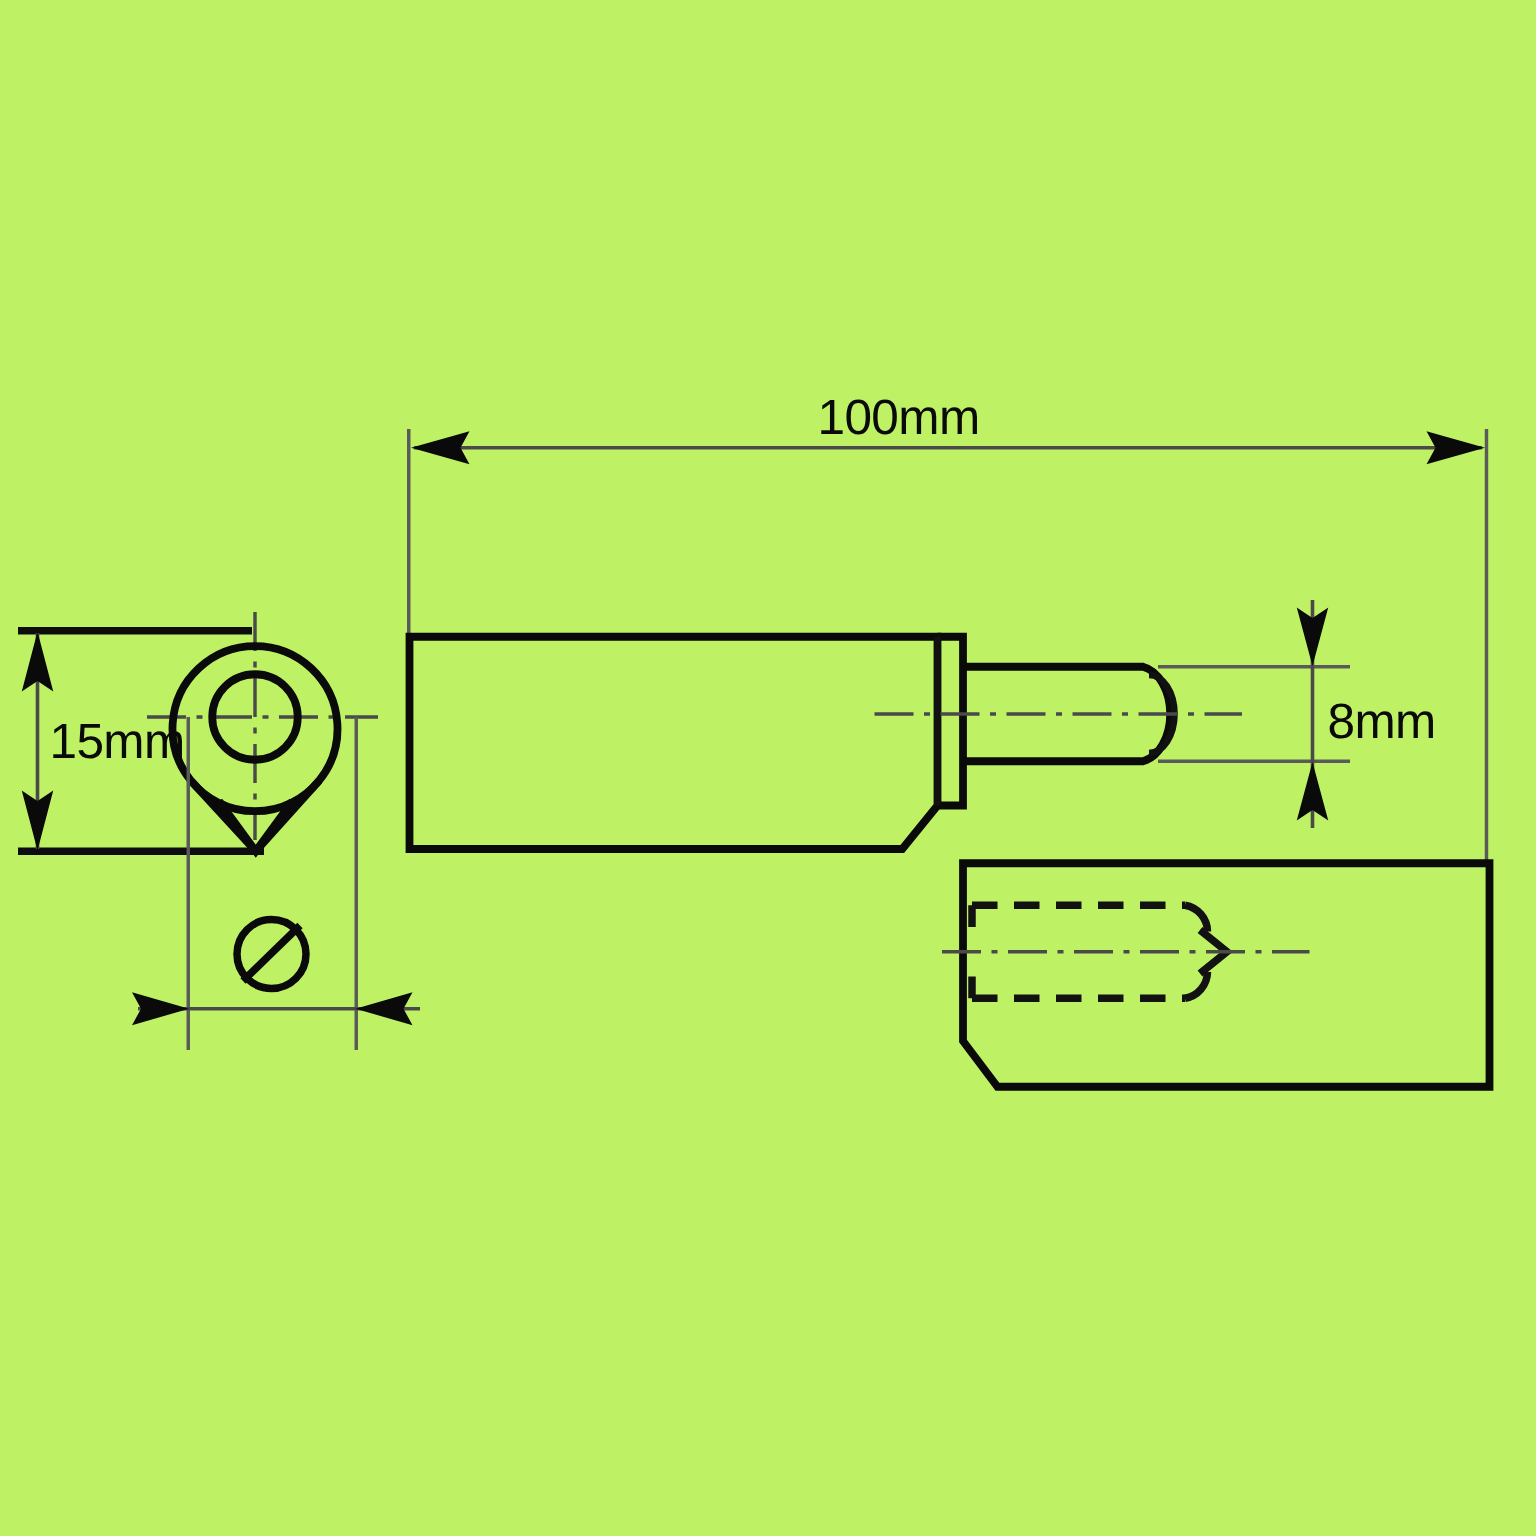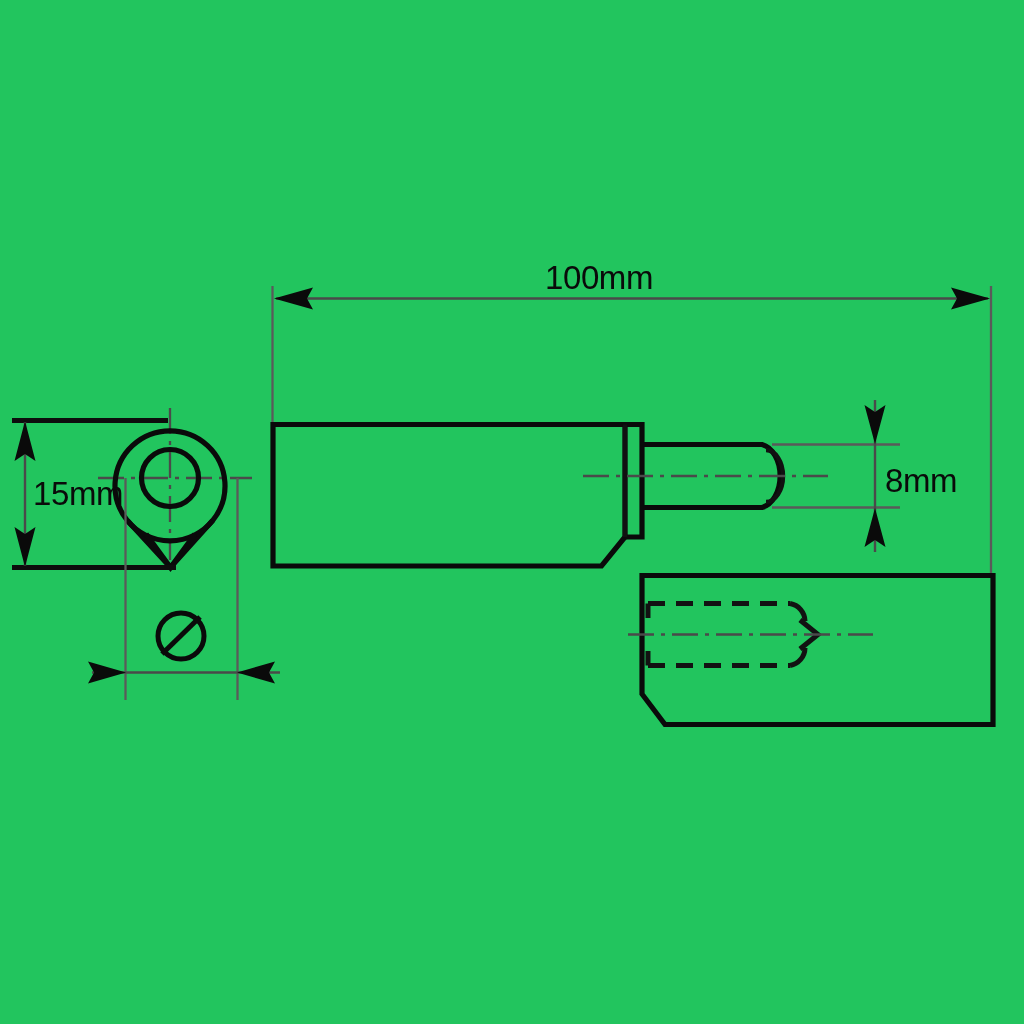--- a/index.html
+++ b/index.html
@@ -8,21 +8,21 @@
     padding: 0;
     background: #ffffff;
   }
   body {
     font-family: "Liberation Sans", sans-serif;
   }
   #drawing-root {
     position: relative;
     width: 1024px;
     height: 1024px;
-    background: #22c55e;
+    background: #bef264;
     overflow: hidden;
   }
   #drawing-root svg {
     display: block;
     width: 1024px;
     height: 1024px;
   }
   .outline {
     fill: none;
     stroke: #0a0a0a;

